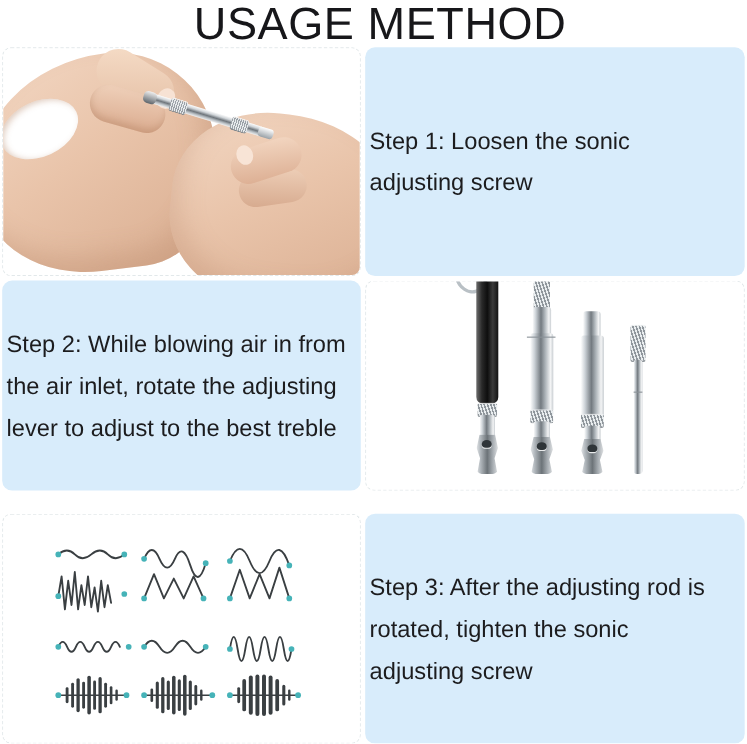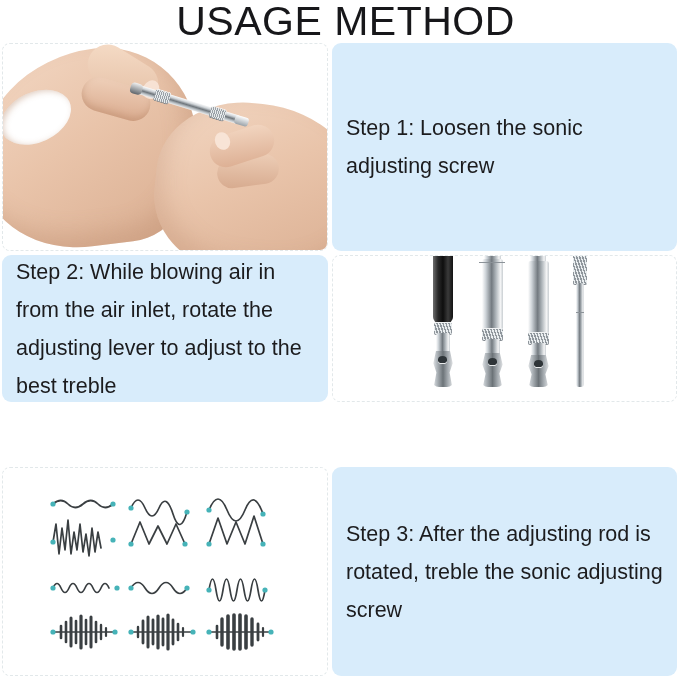--- a/index.html
+++ b/index.html
@@ -32,21 +32,21 @@
 
   
   .grid {
     position: absolute;
     left: 0; top: 43px;
     width: 679px; height: 633px;
   }
   .cell { position: absolute; }
 
   .cell.r1 { top: 0;   height: 208px; }
-  .cell.r2 { top: 212; height: 147px; }
+  .cell.r2 { top: 212; height: 191px; }
   .cell.r3 { top: 424px; height: 209px; }
   .cell.r2 { top: 212px; }
   .cell.cL { left: 2px;   width: 326px; }
   .cell.cR { left: 332px; width: 345px; }
 
   .panel-blue {
     width: 100%; height: 100%;
     background: #d8ecfb;
     border-radius: 9px;
     display: flex; align-items: center;
@@ -54,21 +54,21 @@
   .panel-white {
     width: 100%; height: 100%;
     background: #ffffff;
     border: 1px dashed #e2e8ea;
     border-radius: 8px;
     position: relative;
     overflow: hidden;
   }
 
   .step-text {
-    padding: 0 14px 0 14px;
+    padding: 0 14px 0 4px;
     font-size: 21.5px;
     line-height: 38px;
     color: #1c1c1e;
     font-weight: 400;
   }
   .step-text.wide { padding-right: 8px; }
 
   
   .photo-hands { position:absolute; inset:0; background:#fff; }
   .hand {
@@ -381,18 +381,18 @@
               <circle cx="160" cy="146" r="2.6"></circle>
                 <circle cx="222" cy="146" r="2.6"></circle>
             </g>
           </svg>
         </div>
       </div>
     </div>
 
     <div class="cell r3 cR">
       <div class="panel-blue">
-        <div class="step-text">Step 3: After the adjusting rod is rotated, treble the sonic adjusting screw</div>
+        <div class="step-text">Step 3: After the adjusting rod is rotated, tighten the sonic adjusting screw</div>
       </div>
     </div>
 
   </div>
 </div>
 
 </body></html>

